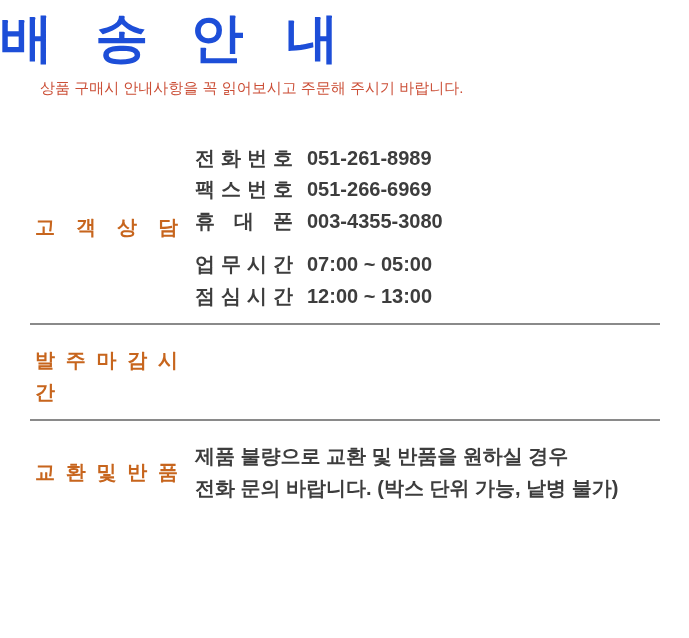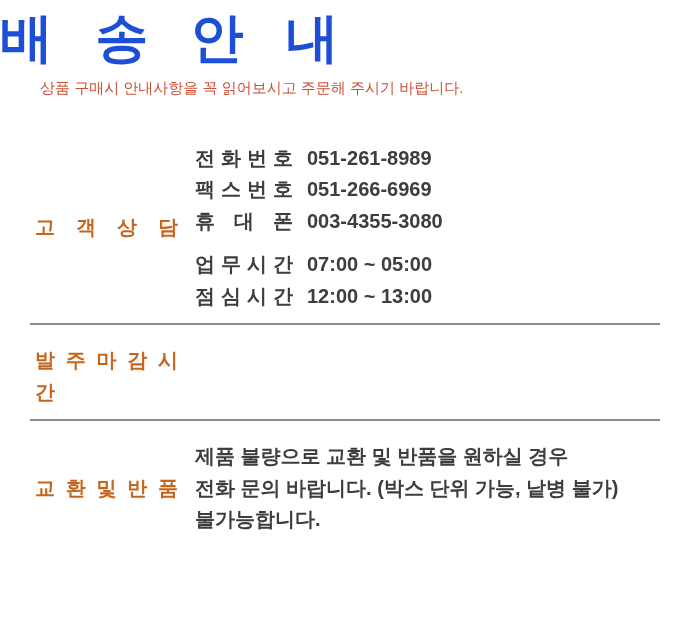--- a/index.html
+++ b/index.html
@@ -117,18 +117,17 @@
       <div class="section-label">발 주 마 감 시 간</div>
     </div>
 
     <hr class="divider">
 
     <div class="info-section section-3">
       <div class="section-label">교 환 및 반 품</div>
       <div class="section-content">
         <div class="text-line">제품 불량으로 교환 및 반품을 원하실 경우</div>
         <div class="text-line">전화 문의 바랍니다. (박스 단위 가능, 낱병 불가)</div>
-        <div class="text-line">불가능합니다.</div>
       </div>
     </div>
 
   </div>
 </div>
 
 </body></html>

